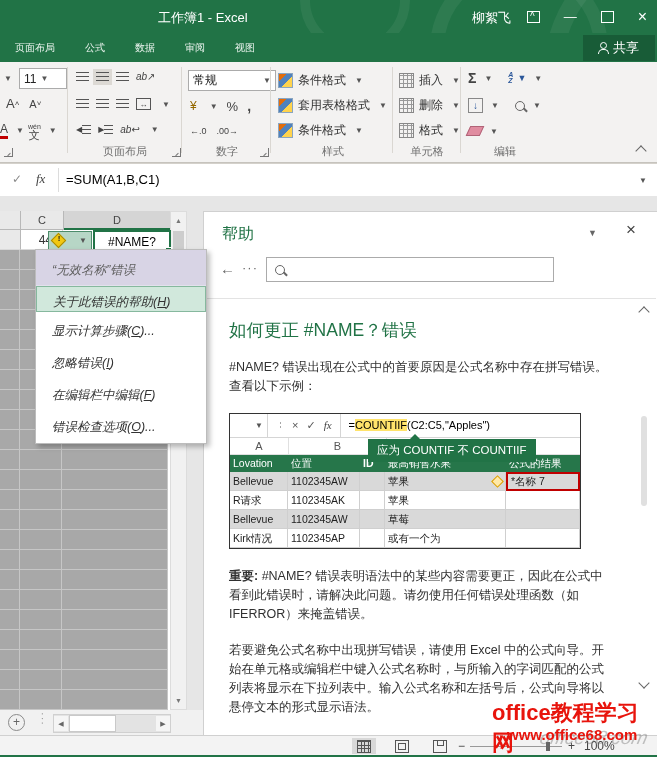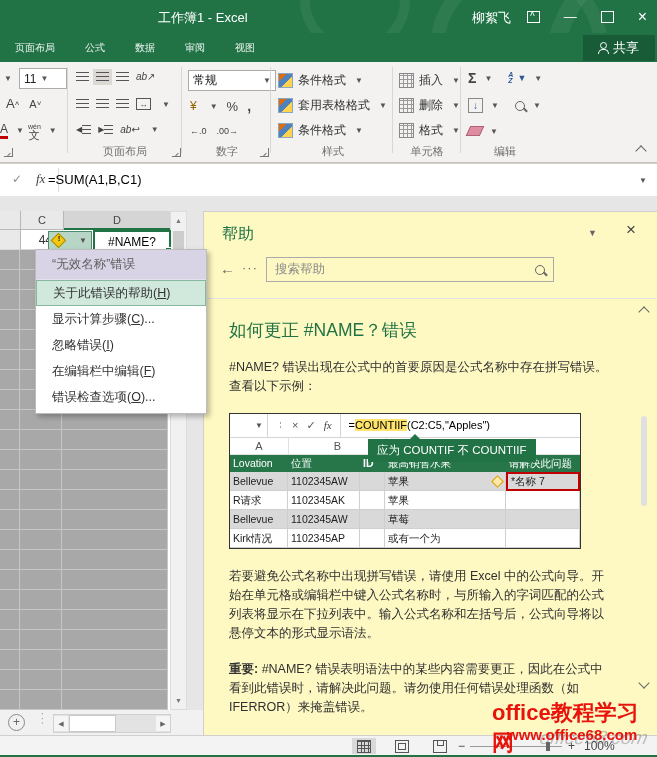--- a/index.html
+++ b/index.html
@@ -47,21 +47,21 @@
   .eraser{width:12px;height:8px;background:#e08ca0;transform:skewX(-25deg);display:inline-block;border:1px solid #b06377;}
   .fillbox{width:13px;height:13px;border:1px solid #888;color:#2b579a;font-size:10px;display:inline-flex;align-items:center;justify-content:center;}
   .mag{width:8px;height:8px;border:1.6px solid #666;border-radius:50%;position:relative;display:inline-block;}
   .mag:after{content:"";position:absolute;width:5px;height:1.6px;background:#666;right:-4px;bottom:-1px;transform:rotate(45deg);}
   .chevup{width:7px;height:7px;border-left:1.6px solid #666;border-top:1.6px solid #666;transform:rotate(45deg);display:inline-block;}
   .chevdn{width:7px;height:7px;border-left:1.6px solid #666;border-bottom:1.6px solid #666;transform:rotate(-45deg);display:inline-block;}
   .az{display:inline-flex;flex-direction:column;font-size:7px;line-height:6px;color:#2b579a;font-weight:bold;}
   
   .fbar{left:0;top:163px;width:657px;height:32px;background:#fff;border-top:1px solid #d4d1cb;border-bottom:1px solid #d4d1cb;}
   .fx{font-family:"Liberation Serif","DejaVu Serif",serif;font-style:italic;color:#444;}
-  .fbar .formula{position:absolute;left:48px;top:8px;font-size:13px;color:#000;}
+  .fbar .formula{position:absolute;left:66px;top:8px;font-size:13px;color:#000;}
   
   .sheet{left:0;top:211px;width:170px;height:499px;background:#fff;}
   .hdrrow{position:absolute;left:0;top:0;height:19px;display:flex;font-size:11px;color:#444;}
   .hcell{border-right:1px solid #b8b8b8;border-bottom:1px solid #b8b8b8;background:#e9e9e9;
          display:flex;align-items:center;justify-content:center;}
   .grayrow{display:flex;height:20px;}
   .gcell{background:#a8a8a8;border-right:1px solid #c6c6c6;border-bottom:1px solid #c6c6c6;box-sizing:border-box;}
   .vscroll{left:170px;top:211px;width:17px;height:499px;background:#f1f1f1;border:1px solid #dcdcdc;box-sizing:border-box;}
   .sbtn{width:15px;height:17px;display:flex;align-items:center;justify-content:center;font-size:7px;color:#777;}
   .vthumb{position:absolute;left:2px;top:19px;width:11px;height:58px;background:#cdcdcd;}
@@ -80,25 +80,25 @@
   .errbtn{position:absolute;left:48px;top:20px;width:44px;height:19px;background:#b7d6c6;border:1px solid #4d8c6b;
           display:flex;align-items:center;justify-content:space-between;padding:0 4px;box-sizing:border-box;z-index:5;}
   .diamond{width:9px;height:9px;background:#f2c811;border:1px solid #a98a00;transform:rotate(45deg);position:relative;}
   .diamond i{position:absolute;left:2px;top:-2px;transform:rotate(-45deg);font-style:normal;font-size:8px;font-weight:bold;color:#222;}
   .d44{position:absolute;left:93px;top:19px;width:74px;height:19px;border:2px solid #217346;background:#fff;
        display:flex;align-items:center;justify-content:center;font-size:12px;color:#000;z-index:4;}
   .handle{position:absolute;right:-3px;bottom:-3px;width:5px;height:5px;background:#217346;border:1px solid #fff;}
   
   .ctxmenu{left:35px;top:249px;width:170px;background:#fff;border:1px solid #bcbcbc;box-shadow:3px 3px 5px rgba(0,0,0,.25);
            z-index:50;font-size:12.5px;color:#333;padding-bottom:3px;}
-  .mi{height:26px;display:flex;align-items:center;padding:0 10px 0 16px;}
+  .mi{height:26px;display:flex;align-items:center;padding:6px 10px 0 16px;font-style:italic;}
   .mi.header{height:29px;background:#d8d4e5;color:#5f5f5f;border-bottom:1px solid #e3e1ec;}
   .mi.hover{background:#d1e8dc;border:1px solid #86b89e;box-sizing:border-box;}
   
-  .hpane{left:203px;top:211px;width:454px;height:524px;background:#fef9c3;border-left:1px solid #d0d0d0;border-top:1px solid #d0d0d0;box-sizing:border-box;}
+  .hpane{left:203px;top:211px;width:454px;height:524px;background:#ffffff;border-left:1px solid #d0d0d0;border-top:1px solid #d0d0d0;box-sizing:border-box;}
   .hp-title{position:absolute;left:18px;top:12px;font-size:16px;color:#217346;}
   .hp-caret{position:absolute;left:384px;top:16px;font-size:9px;color:#666;}
   .hp-close{position:absolute;left:422px;top:8px;font-size:17px;color:#444;}
   .hp-back{position:absolute;left:16px;top:48px;font-size:15px;color:#666;}
   .hp-dots{position:absolute;left:38px;top:48px;font-size:13px;color:#666;letter-spacing:1px;}
   .hp-search{position:absolute;left:62px;top:45px;width:288px;height:25px;border:1px solid #ababab;
              display:flex;align-items:center;padding:0 8px;box-sizing:border-box;}
   .hp-search .ph{color:#8a8a8a;font-size:12.5px;flex:1;}
   .hp-div{position:absolute;left:0;top:86px;width:452px;border-top:1px solid #e3e3e3;}
   .hp-scroll{position:absolute;right:7px;top:94px;bottom:12px;width:12px;}
@@ -509,21 +509,20 @@
     </div>
 </div>
 
 <div class="abs hpane">
   <div class="hp-title">帮助</div>
   <div class="hp-caret">▼</div>
   <div class="hp-close">×</div>
   <div class="hp-back">←</div>
   <div class="hp-dots">···</div>
   <div class="hp-search">
-    <span class="ph">搜索帮助</span>
     <span class="mag"></span>
   </div>
   <div class="hp-div"></div>
   <div class="hp-scroll">
     <span class="chevup" style="position:absolute;top:2px;left:2px;"></span>
     <div class="hp-thumb"></div>
     <span class="chevdn" style="position:absolute;bottom:36px;left:2px;"></span>
   </div>
 
   <div class="hcontent">
@@ -549,21 +548,21 @@
         <div style="width:58px;">A</div>
         <div style="width:97px;">B</div>
         <div style="flex:1;border-right:none;"></div>
       </div>
       <div class="callout">应为 COUNTIF 不 COUNTIIF</div>
       <div class="ex-hrow" id="ex-headers">
           <div class="w1">Lovation</div>
           <div class="w2">位置</div>
           <div class="w3">ID</div>
           <div class="w4">最高销售水果</div>
-          <div class="w5">请解决此问题</div>
+          <div class="w5">公式的结果</div>
         </div>
       <div id="ex-rows">
           <div class="ex-row shaded">
             <div class="w1">
               <span>Bellevue</span>
             </div>
             <div class="w2">
               <span>1102345AW</span>
             </div>
             <div class="w3">
@@ -624,22 +623,22 @@
             <div class="w4">
               <span>或有一个为</span>
             </div>
             <div class="w5">
               <span></span>
             </div>
           </div>
         </div>
     </div>
 
+    <p><b>重要:</b><span> #NAME? 错误表明语法中的某些内容需要更正，因此在公式中看到此错误时，请解决此问题。请勿使用任何错误处理函数（如 IFERROR）来掩盖错误。</span></p>
     <p>若要避免公式名称中出现拼写错误，请使用 Excel 中的公式向导。开始在单元格或编辑栏中键入公式名称时，与所输入的字词匹配的公式列表将显示在下拉列表中。输入公式名称和左括号后，公式向导将以悬停文本的形式显示语法。</p>
-    <p><b>重要:</b><span> #NAME? 错误表明语法中的某些内容需要更正，因此在公式中看到此错误时，请解决此问题。请勿使用任何错误处理函数（如 IFERROR）来掩盖错误。</span></p>
   </div>
 </div>
 
 <div class="abs statusbar">
   <div class="view active" style="left:352px;">
       <span class="vico1"></span>
     </div>
   <div class="view" style="left:390px;">
       <span class="vico2"></span>
     </div>

